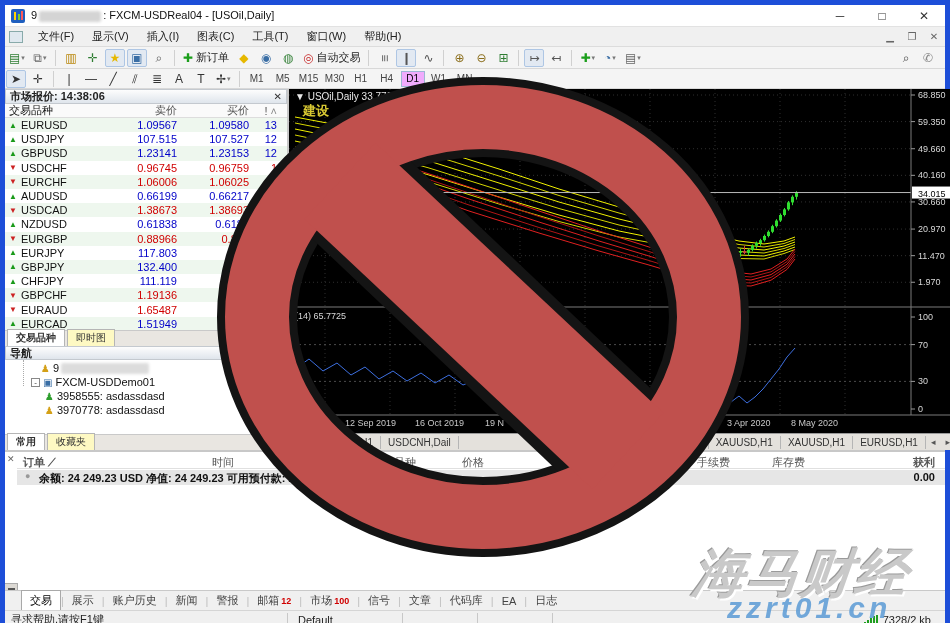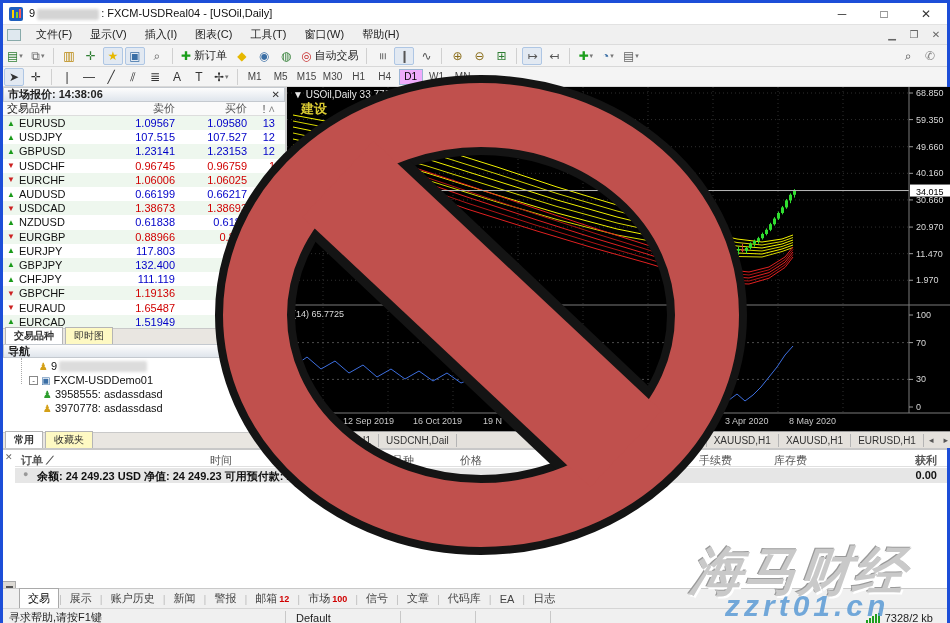--- a/index.html
+++ b/index.html
@@ -1,18 +1,18 @@
 <!DOCTYPE html>
 <html><head>
 <meta charset="utf-8">
 <style>
   * { margin:0; padding:0; box-sizing:border-box; }
   html,body { width:950px; height:623px; overflow:hidden; }
   body { font-family:"Liberation Sans","DejaVu Sans",sans-serif; font-size:11px; background:#f0f0f0; position:relative; }
-  .app { position:absolute; inset:0; border:3px solid #1d4ed8; background:#f0f0f0; }
+  .app { position:absolute; inset:0; border:5px solid #1d4ed8; background:#f0f0f0; }
 
   
   .titlebar { position:absolute; left:0; top:0; width:100%; height:22px; background:#ffffff; display:flex; align-items:center; padding-left:6px; border-bottom:1px solid #e2e2e2; }
   .mt4logo { width:14px; height:14px; margin-right:6px; position:relative; background:#1f5fbf; border-radius:2px; }
   .mt4logo i { position:absolute; background:#ffd400; width:2px; }
   .title-text { color:#111; }
   .blurbox { display:inline-block; width:62px; height:11px; background:#d4d4d4; border-radius:2px; filter:blur(1.5px); vertical-align:middle; margin:0 2px; }
   .wincontrols { margin-left:auto; display:flex; }
   .wincontrols span { width:42px; text-align:center; color:#333; font-size:12px; line-height:22px; }
 

